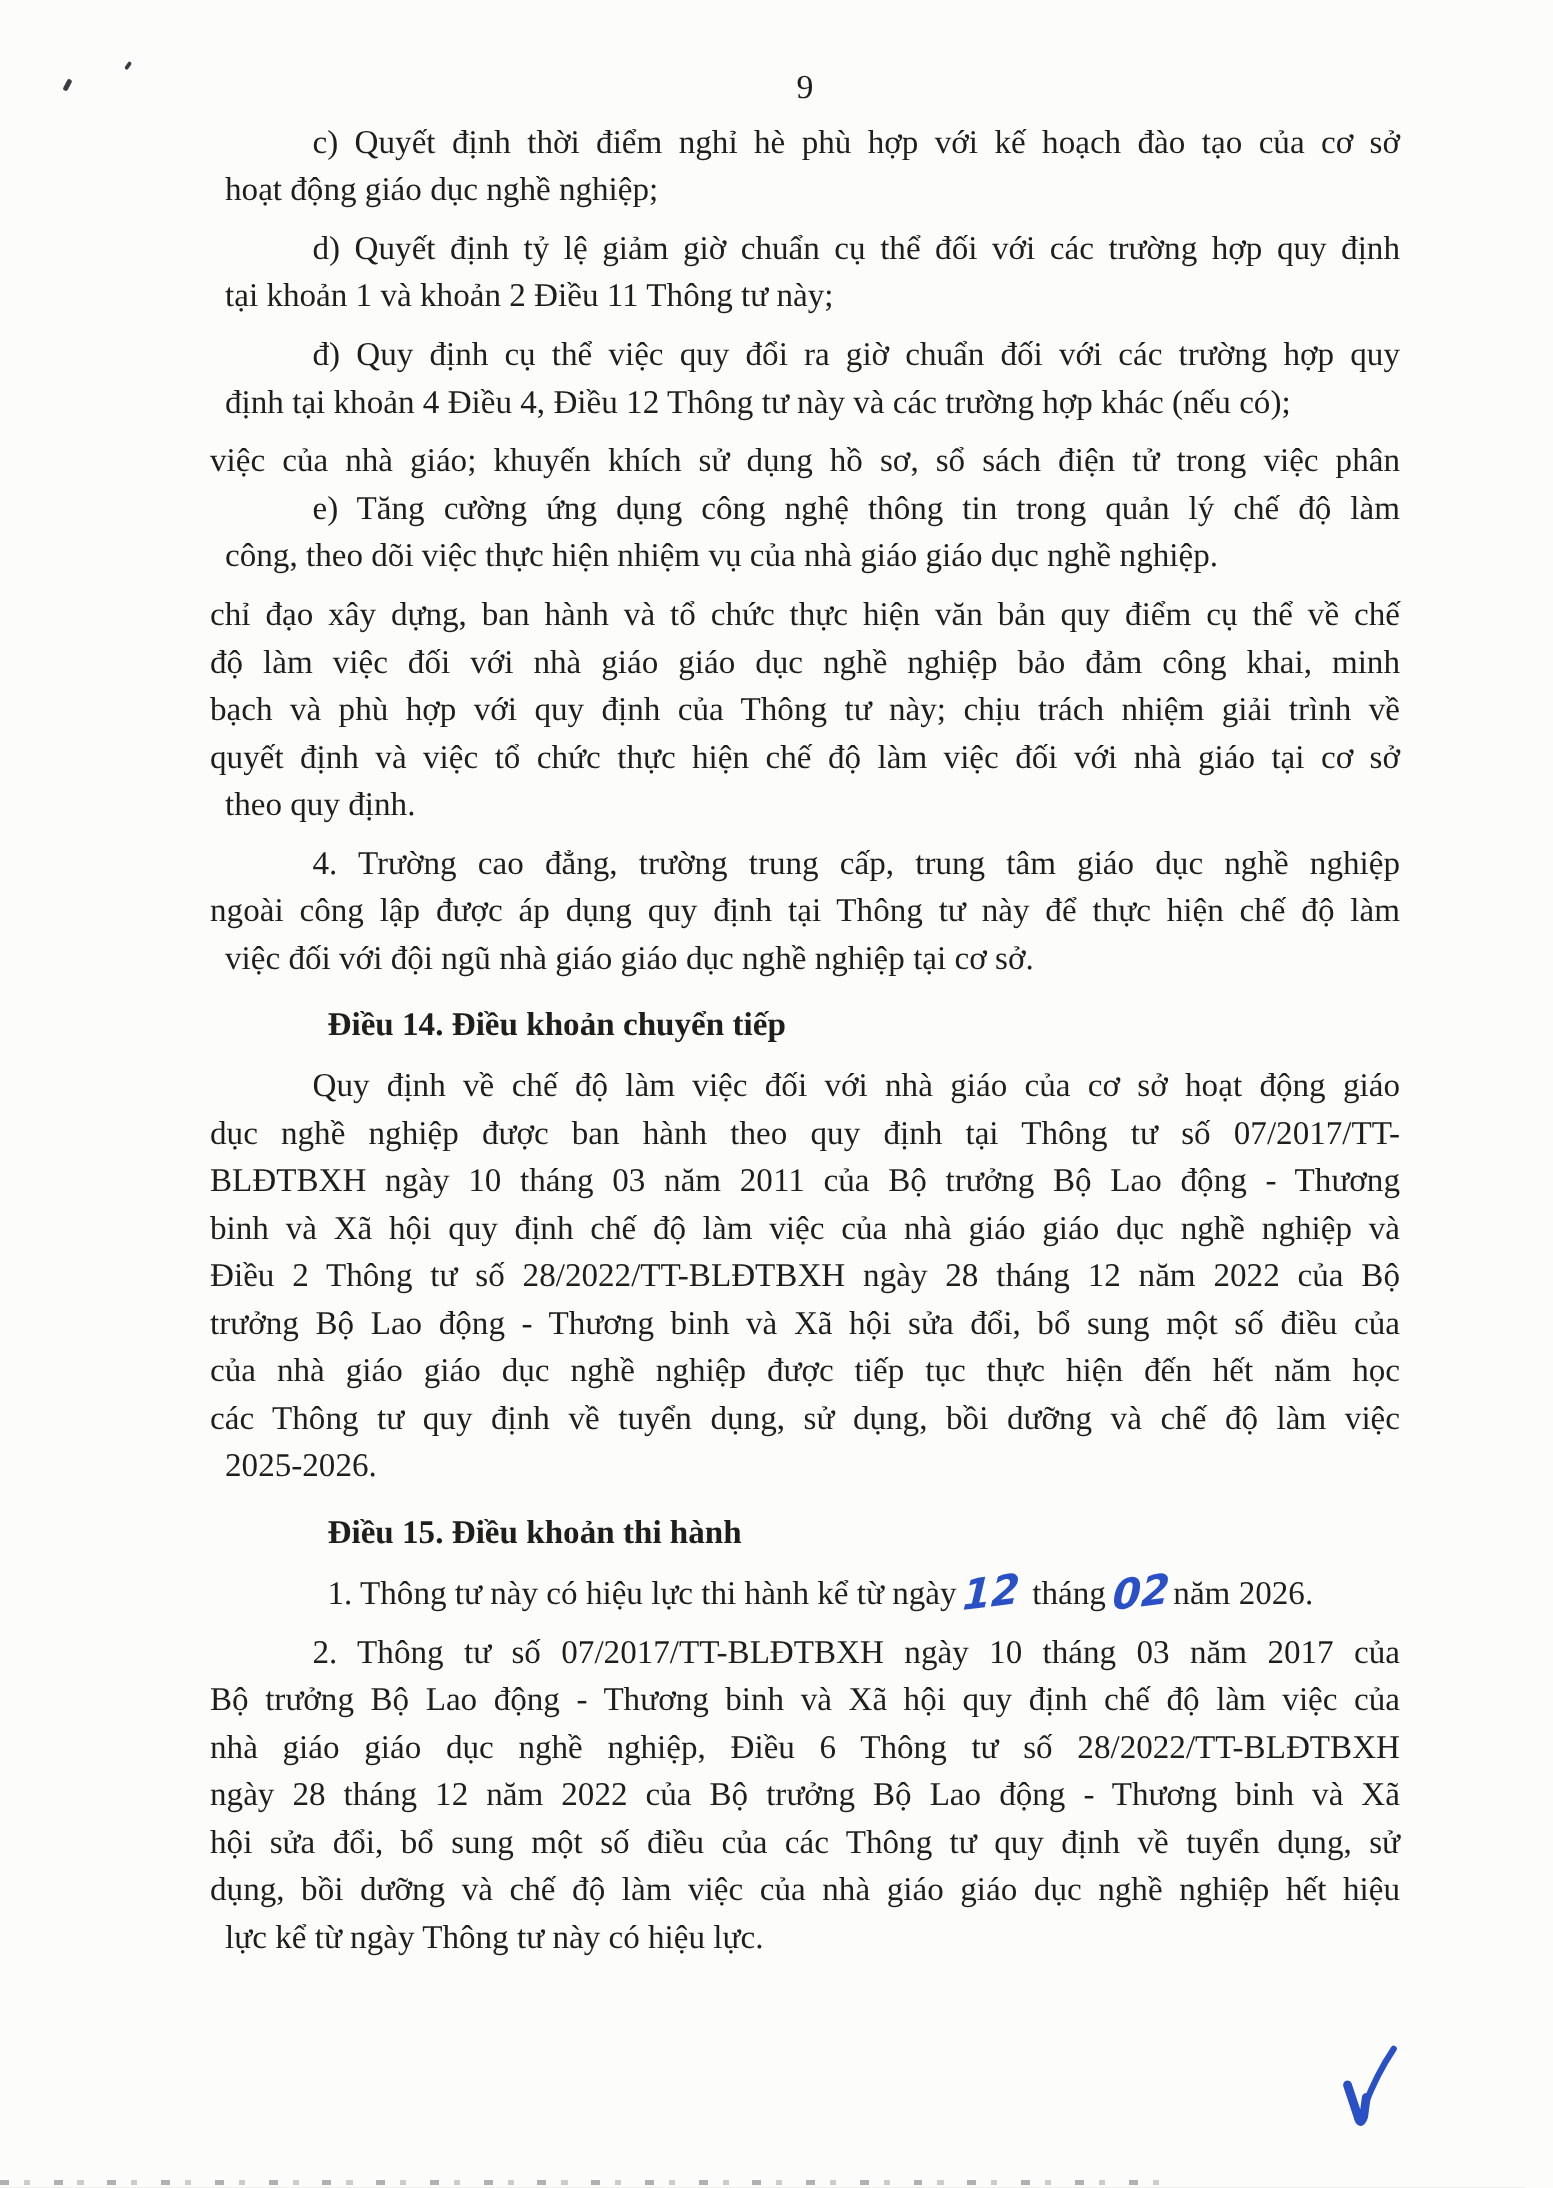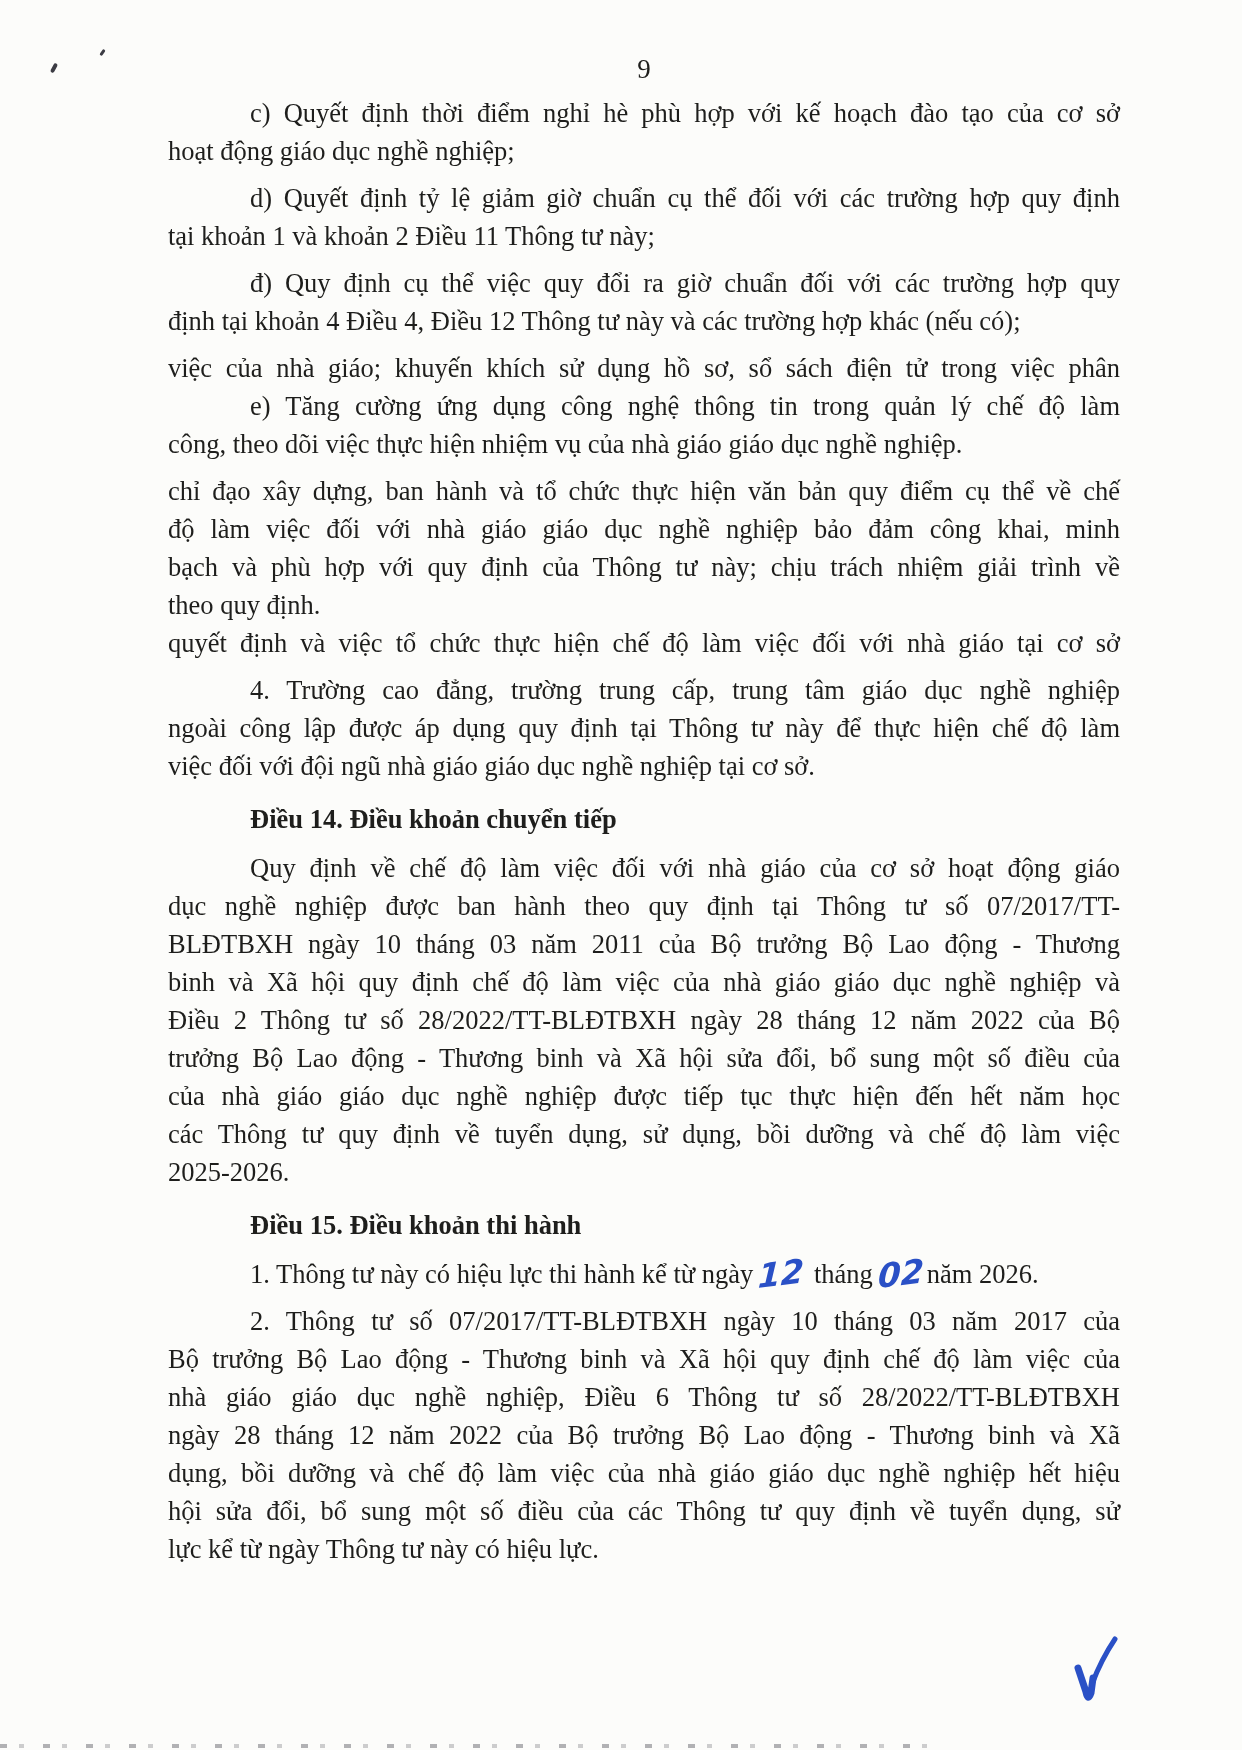--- a/index.html
+++ b/index.html
@@ -28,21 +28,21 @@
     font-size: 26.5px;
   }
   .para { margin: 0 0 9px 0; }
   .para.heading { margin-top: 15px; margin-bottom: 11px; font-weight: bold; }
   .line {
     line-height: 38px;
     min-height: 38px;
     text-align: justify;
     text-align-last: justify;
   }
-  .line.last { text-align-last: left; }
+  .line.last { text-align-last: left; margin-left: 12px; }
   .line.first { padding-left: 82px; }
   .hand {
     font-family: "DejaVu Sans", sans-serif;
     font-style: italic;
     font-weight: bold;
     color: var(--ink-blue, #2a50c6);
     font-size: 33px;
     line-height: 0;
     display: inline-block;
     transform: rotate(-7deg) skewX(-10deg);
@@ -101,22 +101,22 @@
       </div>
       <div class="para body">
         <div class="line">việc của nhà giáo; khuyến khích sử dụng hồ sơ, sổ sách điện tử trong việc phân</div>
         <div class="line first">e) Tăng cường ứng dụng công nghệ thông tin trong quản lý chế độ làm</div>
         <div class="line last">công, theo dõi việc thực hiện nhiệm vụ của nhà giáo giáo dục nghề nghiệp.</div>
       </div>
       <div class="para body">
         <div class="line">chỉ đạo xây dựng, ban hành và tổ chức thực hiện văn bản quy điểm cụ thể về chế</div>
         <div class="line">độ làm việc đối với nhà giáo giáo dục nghề nghiệp bảo đảm công khai, minh</div>
         <div class="line">bạch và phù hợp với quy định của Thông tư này; chịu trách nhiệm giải trình về</div>
+        <div class="line">quyết định và việc tổ chức thực hiện chế độ làm việc đối với nhà giáo tại cơ sở</div>
         <div class="line last">theo quy định.</div>
-        <div class="line">quyết định và việc tổ chức thực hiện chế độ làm việc đối với nhà giáo tại cơ sở</div>
       </div>
       <div class="para body">
         <div class="line first">4. Trường cao đẳng, trường trung cấp, trung tâm giáo dục nghề nghiệp</div>
         <div class="line">ngoài công lập được áp dụng quy định tại Thông tư này để thực hiện chế độ làm</div>
         <div class="line last">việc đối với đội ngũ nhà giáo giáo dục nghề nghiệp tại cơ sở.</div>
       </div>
       <div class="para heading">
         <div class="line first last">Điều 14. Điều khoản chuyển tiếp</div>
       </div>
       <div class="para body">
@@ -134,22 +134,22 @@
         <div class="line first last">Điều 15. Điều khoản thi hành</div>
       </div>
       <div class="para body">
         <div class="line first last"><span>1. Thông tư này có hiệu lực thi hành kể từ ngày</span><span class="hand">12</span><span> tháng</span><span class="hand">02</span><span>năm 2026.</span></div>
       </div>
       <div class="para body">
         <div class="line first">2. Thông tư số 07/2017/TT-BLĐTBXH ngày 10 tháng 03 năm 2017 của</div>
         <div class="line">Bộ trưởng Bộ Lao động - Thương binh và Xã hội quy định chế độ làm việc của</div>
         <div class="line">nhà giáo giáo dục nghề nghiệp, Điều 6 Thông tư số 28/2022/TT-BLĐTBXH</div>
         <div class="line">ngày 28 tháng 12 năm 2022 của Bộ trưởng Bộ Lao động - Thương binh và Xã</div>
+        <div class="line">hội sửa đổi, bổ sung một số điều của các Thông tư quy định về tuyển dụng, sử</div>
         <div class="line">dụng, bồi dưỡng và chế độ làm việc của nhà giáo giáo dục nghề nghiệp hết hiệu</div>
-        <div class="line">hội sửa đổi, bổ sung một số điều của các Thông tư quy định về tuyển dụng, sử</div>
         <div class="line last">lực kể từ ngày Thông tư này có hiệu lực.</div>
       </div>
     </div>
 
   <div class="checkmark">
     <svg width="72" height="80" viewBox="0 0 72 80">
       <path d="M16 36 L24 60 Q26 70 29 61 L31 46" fill="none" stroke="#2a50c6" stroke-width="7" stroke-linecap="round"></path>
       <path d="M30 52 Q39 28 53 7" fill="none" stroke="#2a50c6" stroke-width="5" stroke-linecap="round"></path>
     </svg>
   </div>

